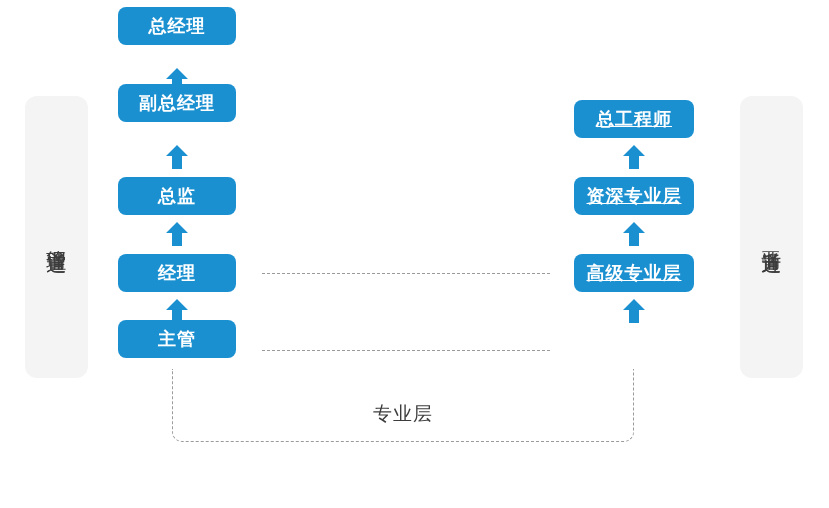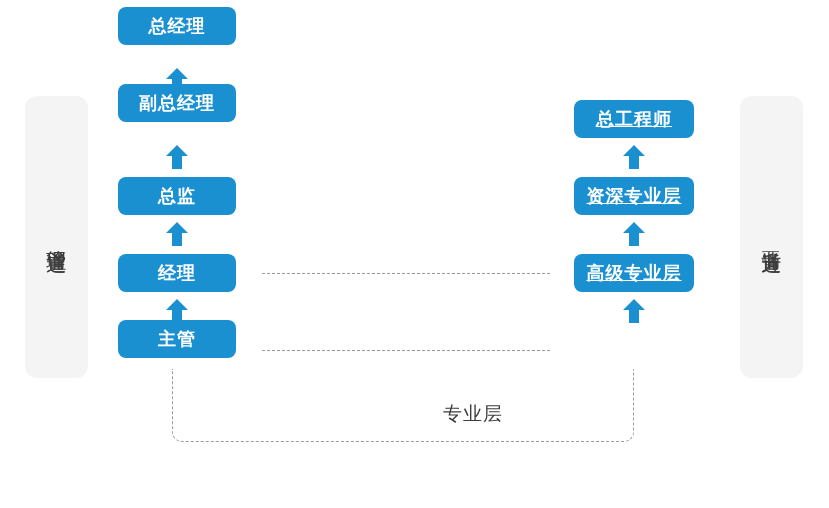--- a/index.html
+++ b/index.html
@@ -89,21 +89,21 @@
     box-sizing: border-box;
   }
 
   
   .caption {
     position: absolute;
     font-size: 19px;
     color: #3c3c3c;
     letter-spacing: 1px;
     white-space: nowrap;
-    text-align: right;
+    text-align: center;
   }
 </style>
 </head>
 <body>
 
 <div id="canvas">
 
   <div class="channel-panel left">
     <span class="channel-label">管理通道</span>
   </div>

